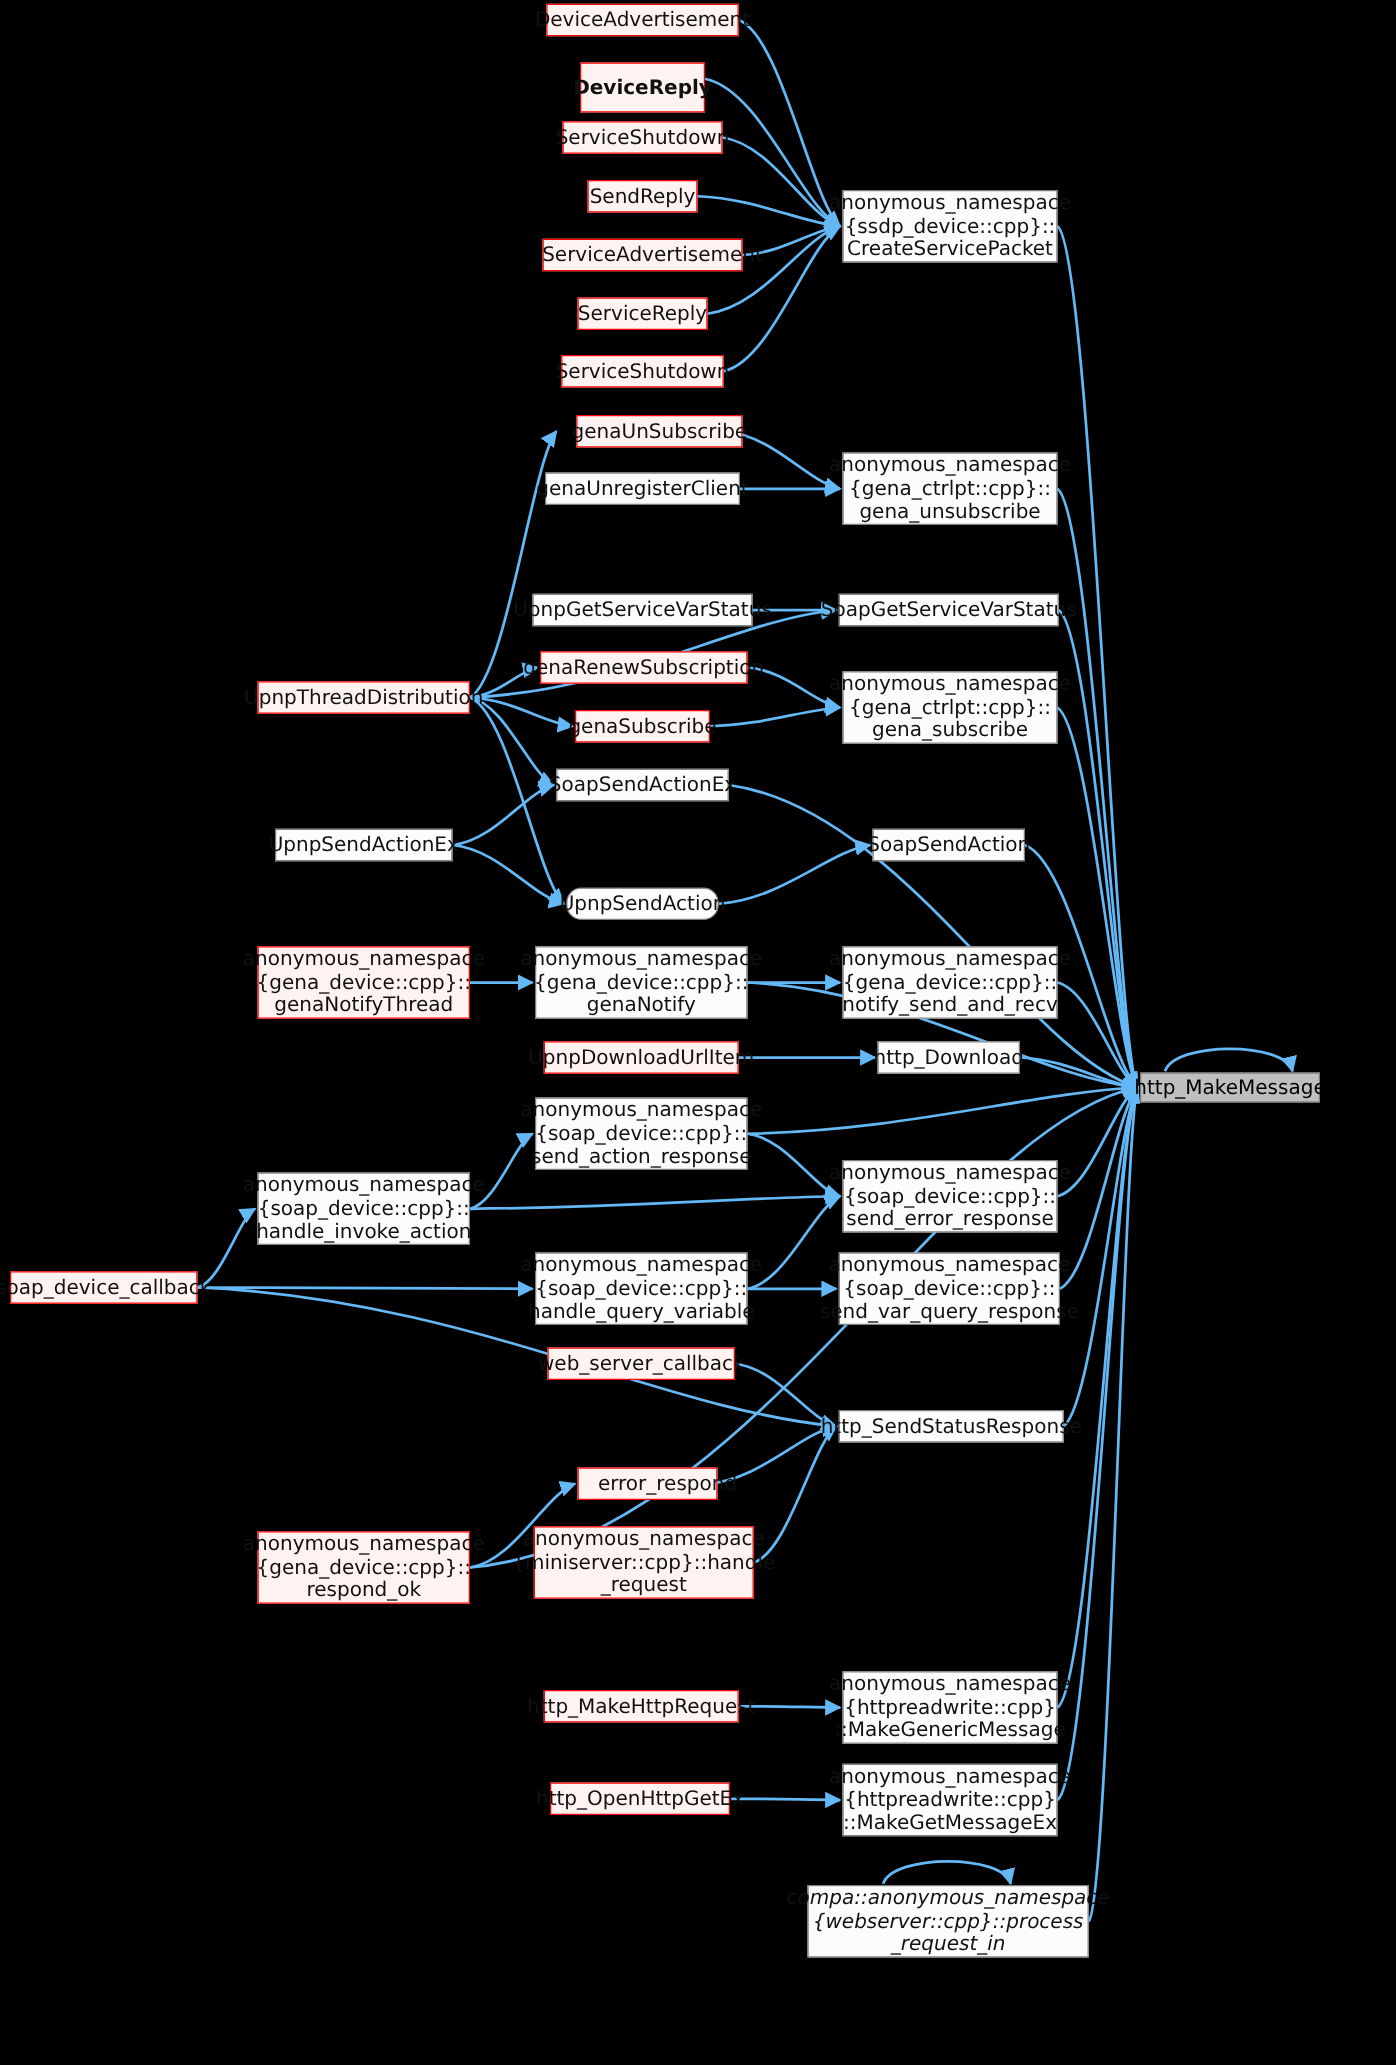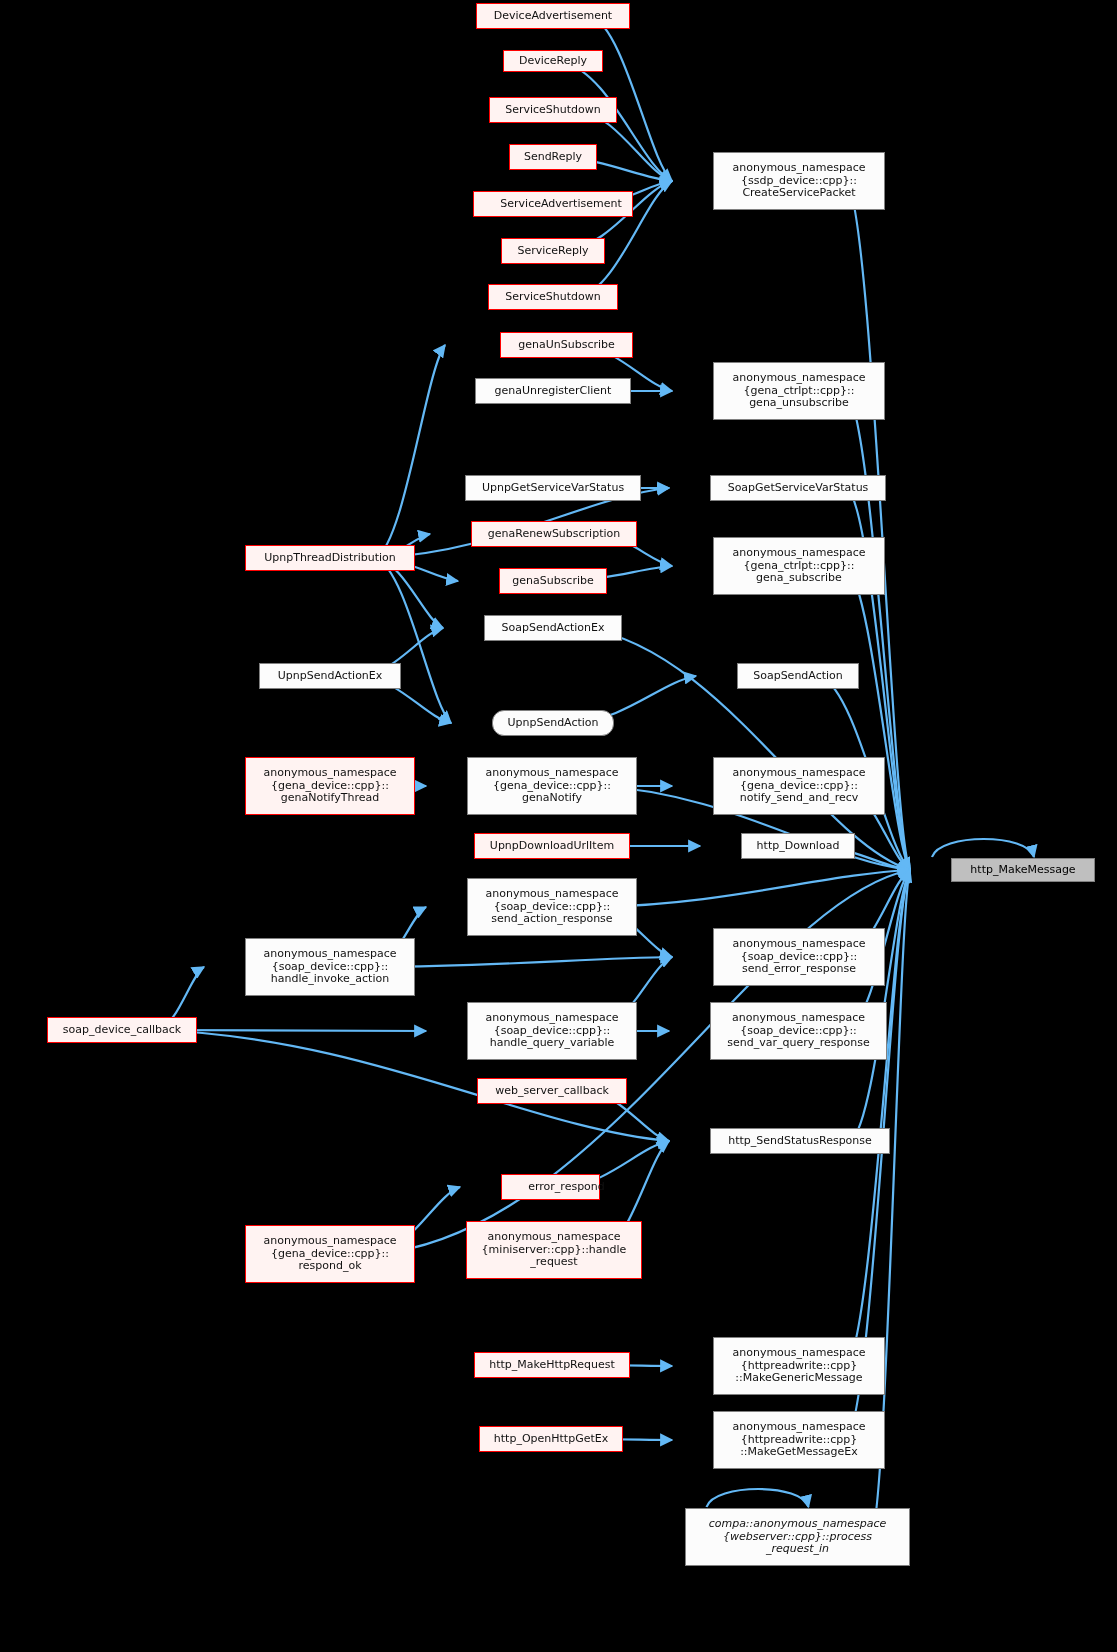--- a/index.html
+++ b/index.html
@@ -1,21 +1,21 @@
 <!DOCTYPE html>
 <html><head>
 <meta charset="utf-8">
 <style>
   html,body{margin:0;padding:0;background:#000;}
   #canvas{position:relative;width:1117px;height:1652px;background:#000;
           font-family:"DejaVu Sans","Liberation Sans",sans-serif;overflow:hidden;}
   svg#edges{position:absolute;left:0;top:0;width:1117px;height:1652px;pointer-events:none;}
   .node{position:absolute;box-sizing:border-box;display:flex;align-items:center;
         justify-content:center;text-align:center;line-height:1.18;
-        font-size:11px;color:#111;white-space:pre-line;padding:1px 4px;margin-left:39px;}
+        font-size:16px;color:#111;white-space:pre-line;padding:1px 4px;}
   .node.red{border:1.6px solid #ff0000;background:#fff3f2;}
   .node.gray{border:1.4px solid #808080;background:#fcfcfc;}
   .node.target{border:1.4px solid #808080;background:#bfbfbf;color:#000;}
 </style>
 </head>
 <body>
 
 <div id="canvas">
   <svg id="edges" viewBox="0 0 1117 1652" xmlns="http://www.w3.org/2000/svg">
       <defs>
@@ -75,21 +75,21 @@
       <path d="M 851 1141 C 875.78 1121.75, 893.48 900.25, 910 870" fill="none" stroke="#63b8f5" stroke-width="2.2" marker-end="url(#ah)"></path>
       <path d="M 591 1365 C 625.02 1365.077, 649.32 1365.879, 672 1366" fill="none" stroke="#63b8f5" stroke-width="2.2" marker-end="url(#ah)"></path>
       <path d="M 846 1366 C 872.88 1346.75, 892.08 900.25, 910 870" fill="none" stroke="#63b8f5" stroke-width="2.2" marker-end="url(#ah)"></path>
       <path d="M 585 1439 C 621.54 1439.077, 647.64 1439.879, 672 1440" fill="none" stroke="#63b8f5" stroke-width="2.2" marker-end="url(#ah)"></path>
       <path d="M 846 1440 C 872.88 1420.75, 892.08 900.25, 910 870" fill="none" stroke="#63b8f5" stroke-width="2.2" marker-end="url(#ah)"></path>
       <path d="M 871 1537 C 887.38 1517.75, 899.08 900.25, 910 870" fill="none" stroke="#63b8f5" stroke-width="2.2" marker-end="url(#ah)"></path>
       <path d="M 706.5 1507 C 714.5 1483, 802.5 1483, 808.5 1507" fill="none" stroke="#63b8f5" stroke-width="2.2" marker-end="url(#ah)"></path>
       <path d="M 932 857 C 940 833, 1028 833, 1034 857" fill="none" stroke="#63b8f5" stroke-width="2.2" marker-end="url(#ah)"></path>
     </svg>
 <div class="node red" style="left: 437px; top: 3px; width: 154px; height: 26px;">DeviceAdvertisement</div>
-    <div class="node red" style="left: 464px; top: 50px; width: 100px; height: 22px;">DeviceReply</div>
+    <div class="node red" style="left: 464px; top: 50px; width: 100px; height: 40px; font-weight: bold;">DeviceReply</div>
     <div class="node red" style="left: 450px; top: 97px; width: 128px; height: 26px;">ServiceShutdown</div>
     <div class="node red" style="left: 470px; top: 144px; width: 88px; height: 26px;">SendReply</div>
     <div class="node red" style="left: 434px; top: 191px; width: 160px; height: 26px; padding-left: 20px;">ServiceAdvertisement</div>
     <div class="node red" style="left: 462px; top: 238px; width: 104px; height: 26px;">ServiceReply</div>
     <div class="node red" style="left: 449px; top: 284px; width: 130px; height: 26px;">ServiceShutdown</div>
     <div class="node gray" style="left: 674px; top: 152px; width: 172px; height: 58px;">anonymous_namespace
 {ssdp_device::cpp}::
 CreateServicePacket</div>
     <div class="node red" style="left: 461px; top: 332px; width: 133px; height: 26px;">genaUnSubscribe</div>
     <div class="node gray" style="left: 436px; top: 378px; width: 156px; height: 26px;">genaUnregisterClient</div>
@@ -130,21 +130,21 @@
 send_error_response</div>
     <div class="node red" style="left: 8px; top: 1017px; width: 150px; height: 26px;">soap_device_callback</div>
     <div class="node gray" style="left: 428px; top: 1002px; width: 170px; height: 58px;">anonymous_namespace
 {soap_device::cpp}::
 handle_query_variable</div>
     <div class="node gray" style="left: 671px; top: 1002px; width: 177px; height: 58px;">anonymous_namespace
 {soap_device::cpp}::
 send_var_query_response</div>
     <div class="node red" style="left: 438px; top: 1078px; width: 150px; height: 26px;">web_server_callback</div>
     <div class="node gray" style="left: 671px; top: 1128px; width: 180px; height: 26px;">http_SendStatusResponse</div>
-    <div class="node red" style="left: 462px; top: 1174px; width: 99px; height: 26px; padding-left: 36px;">error_respond</div>
+    <div class="node red" style="left: 462px; top: 1174px; width: 112px; height: 26px; padding-left: 36px;">error_respond</div>
     <div class="node red" style="left: 206px; top: 1225px; width: 170px; height: 58px;">anonymous_namespace
 {gena_device::cpp}::
 respond_ok</div>
     <div class="node red" style="left: 427px; top: 1221px; width: 176px; height: 58px;">anonymous_namespace
 {miniserver::cpp}::handle
 _request</div>
     <div class="node red" style="left: 435px; top: 1352px; width: 156px; height: 26px;">http_MakeHttpRequest</div>
     <div class="node gray" style="left: 674px; top: 1337px; width: 172px; height: 58px;">anonymous_namespace
 {httpreadwrite::cpp}
 ::MakeGenericMessage</div>

